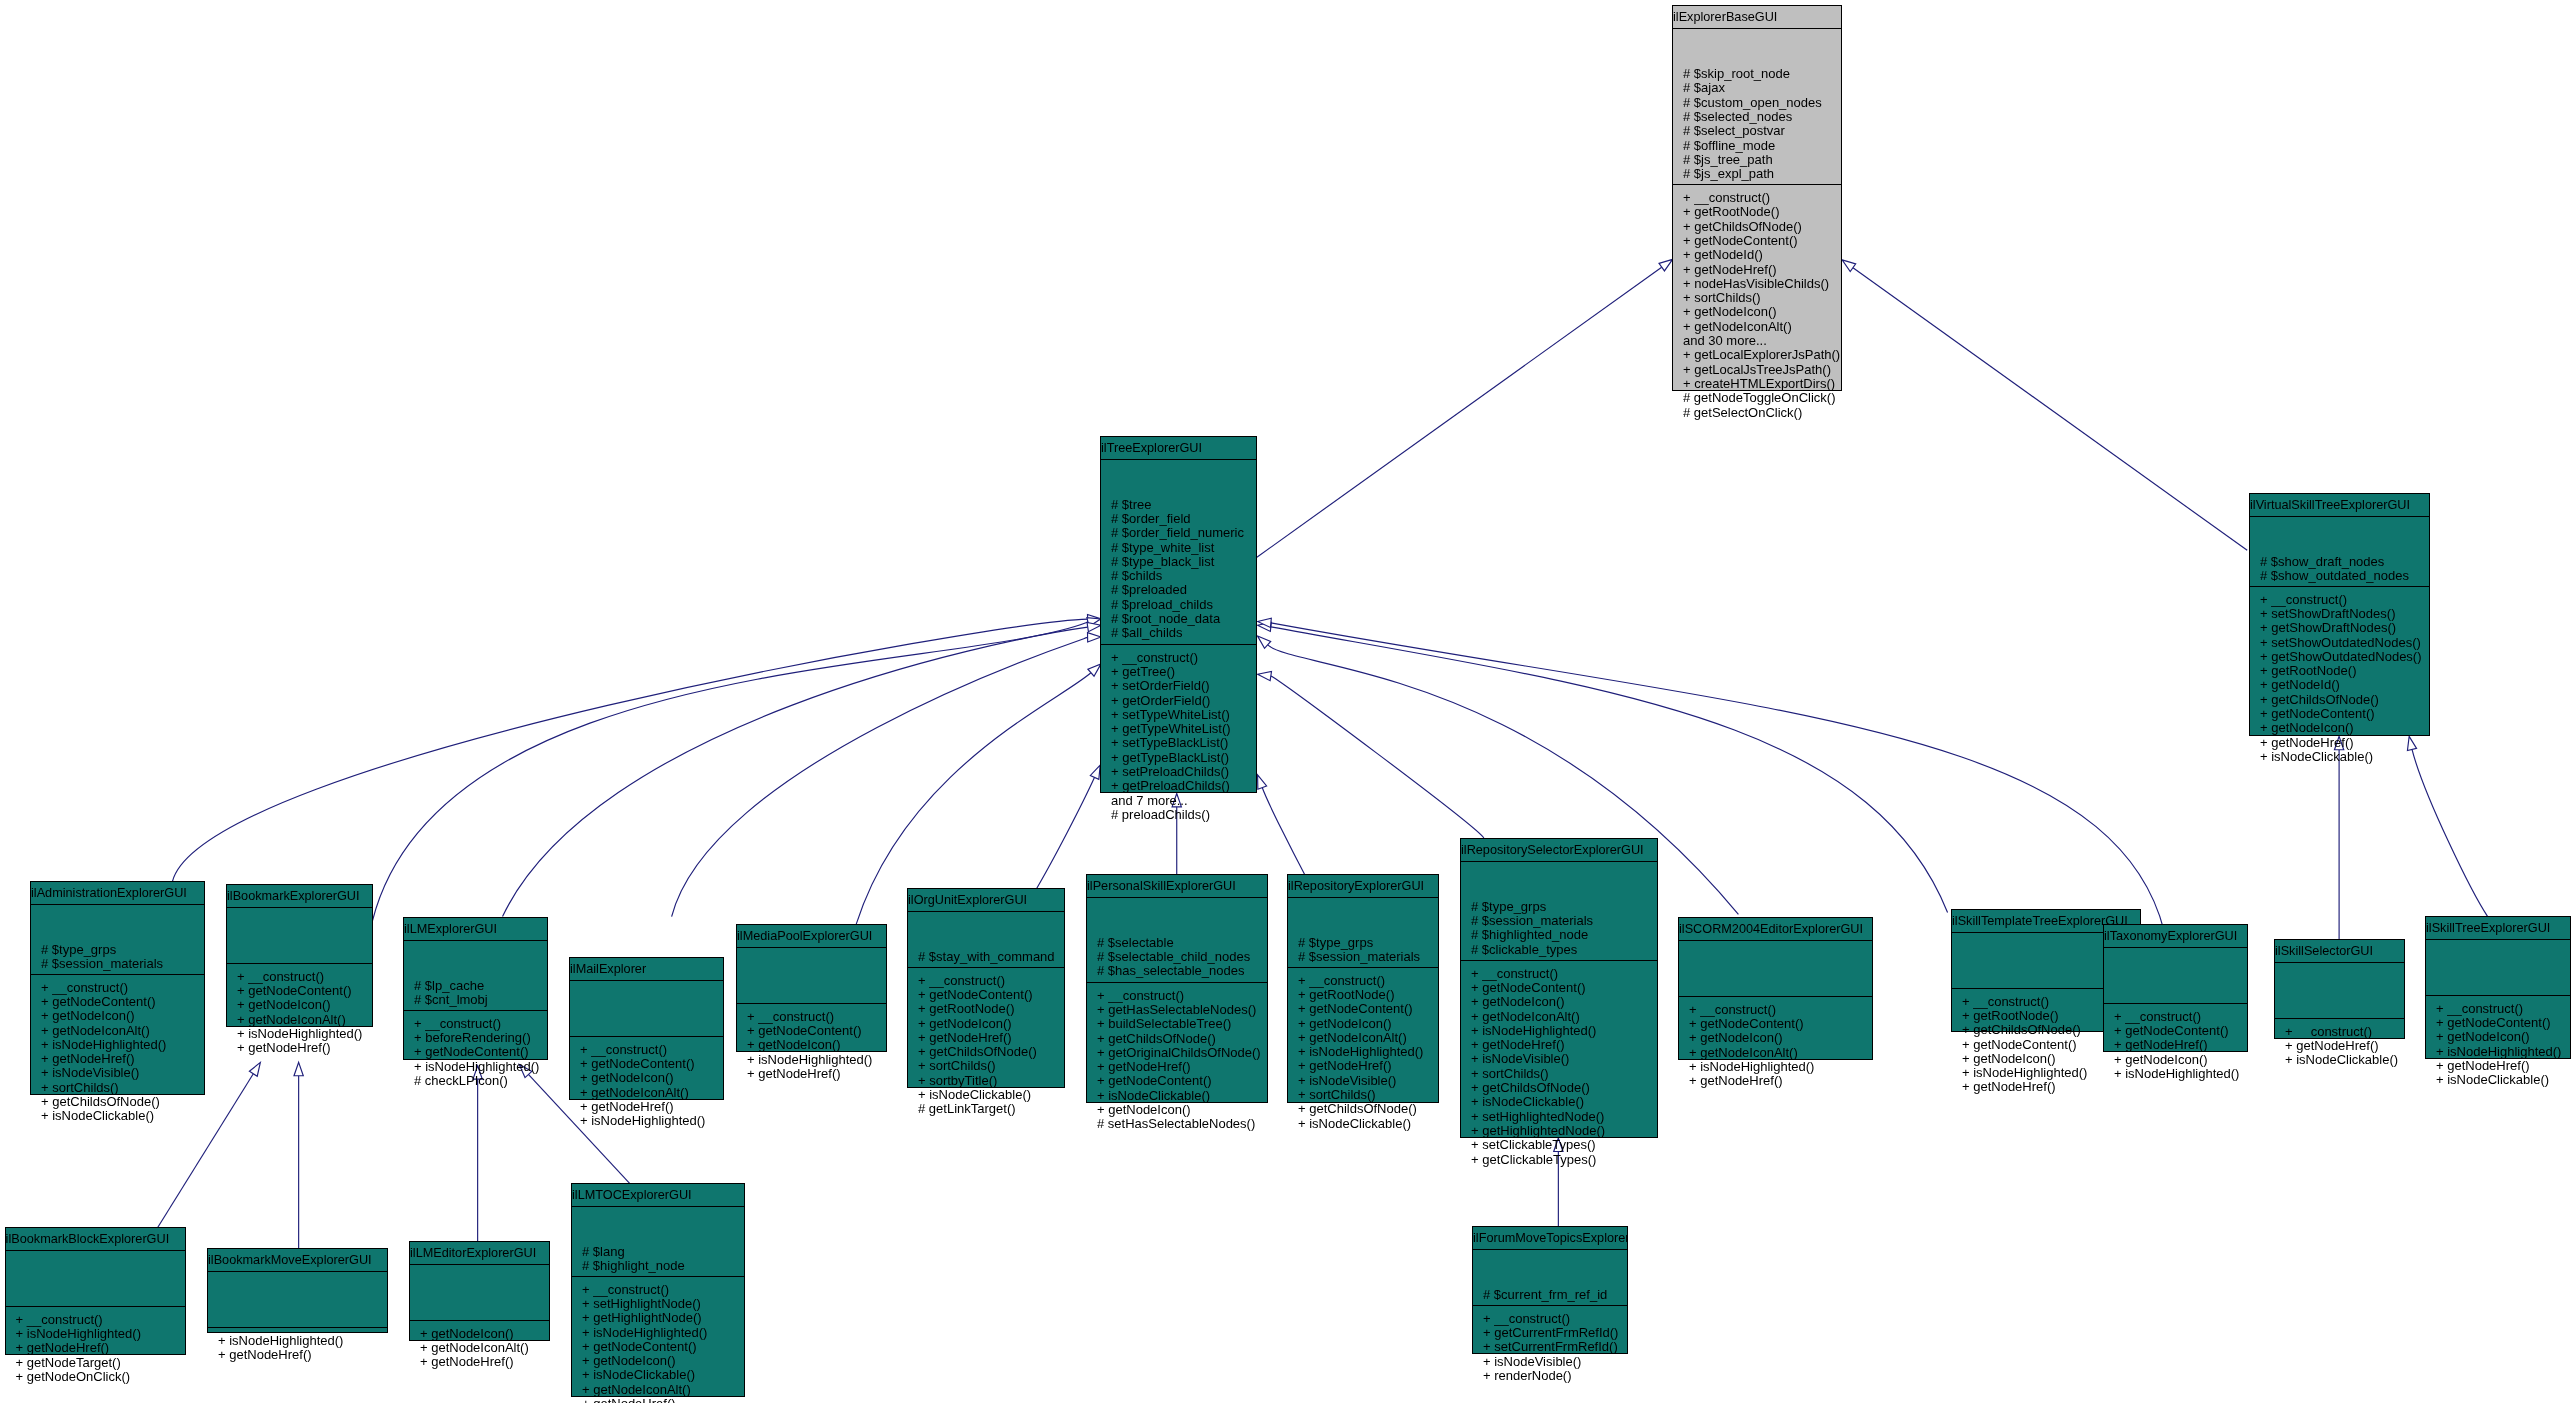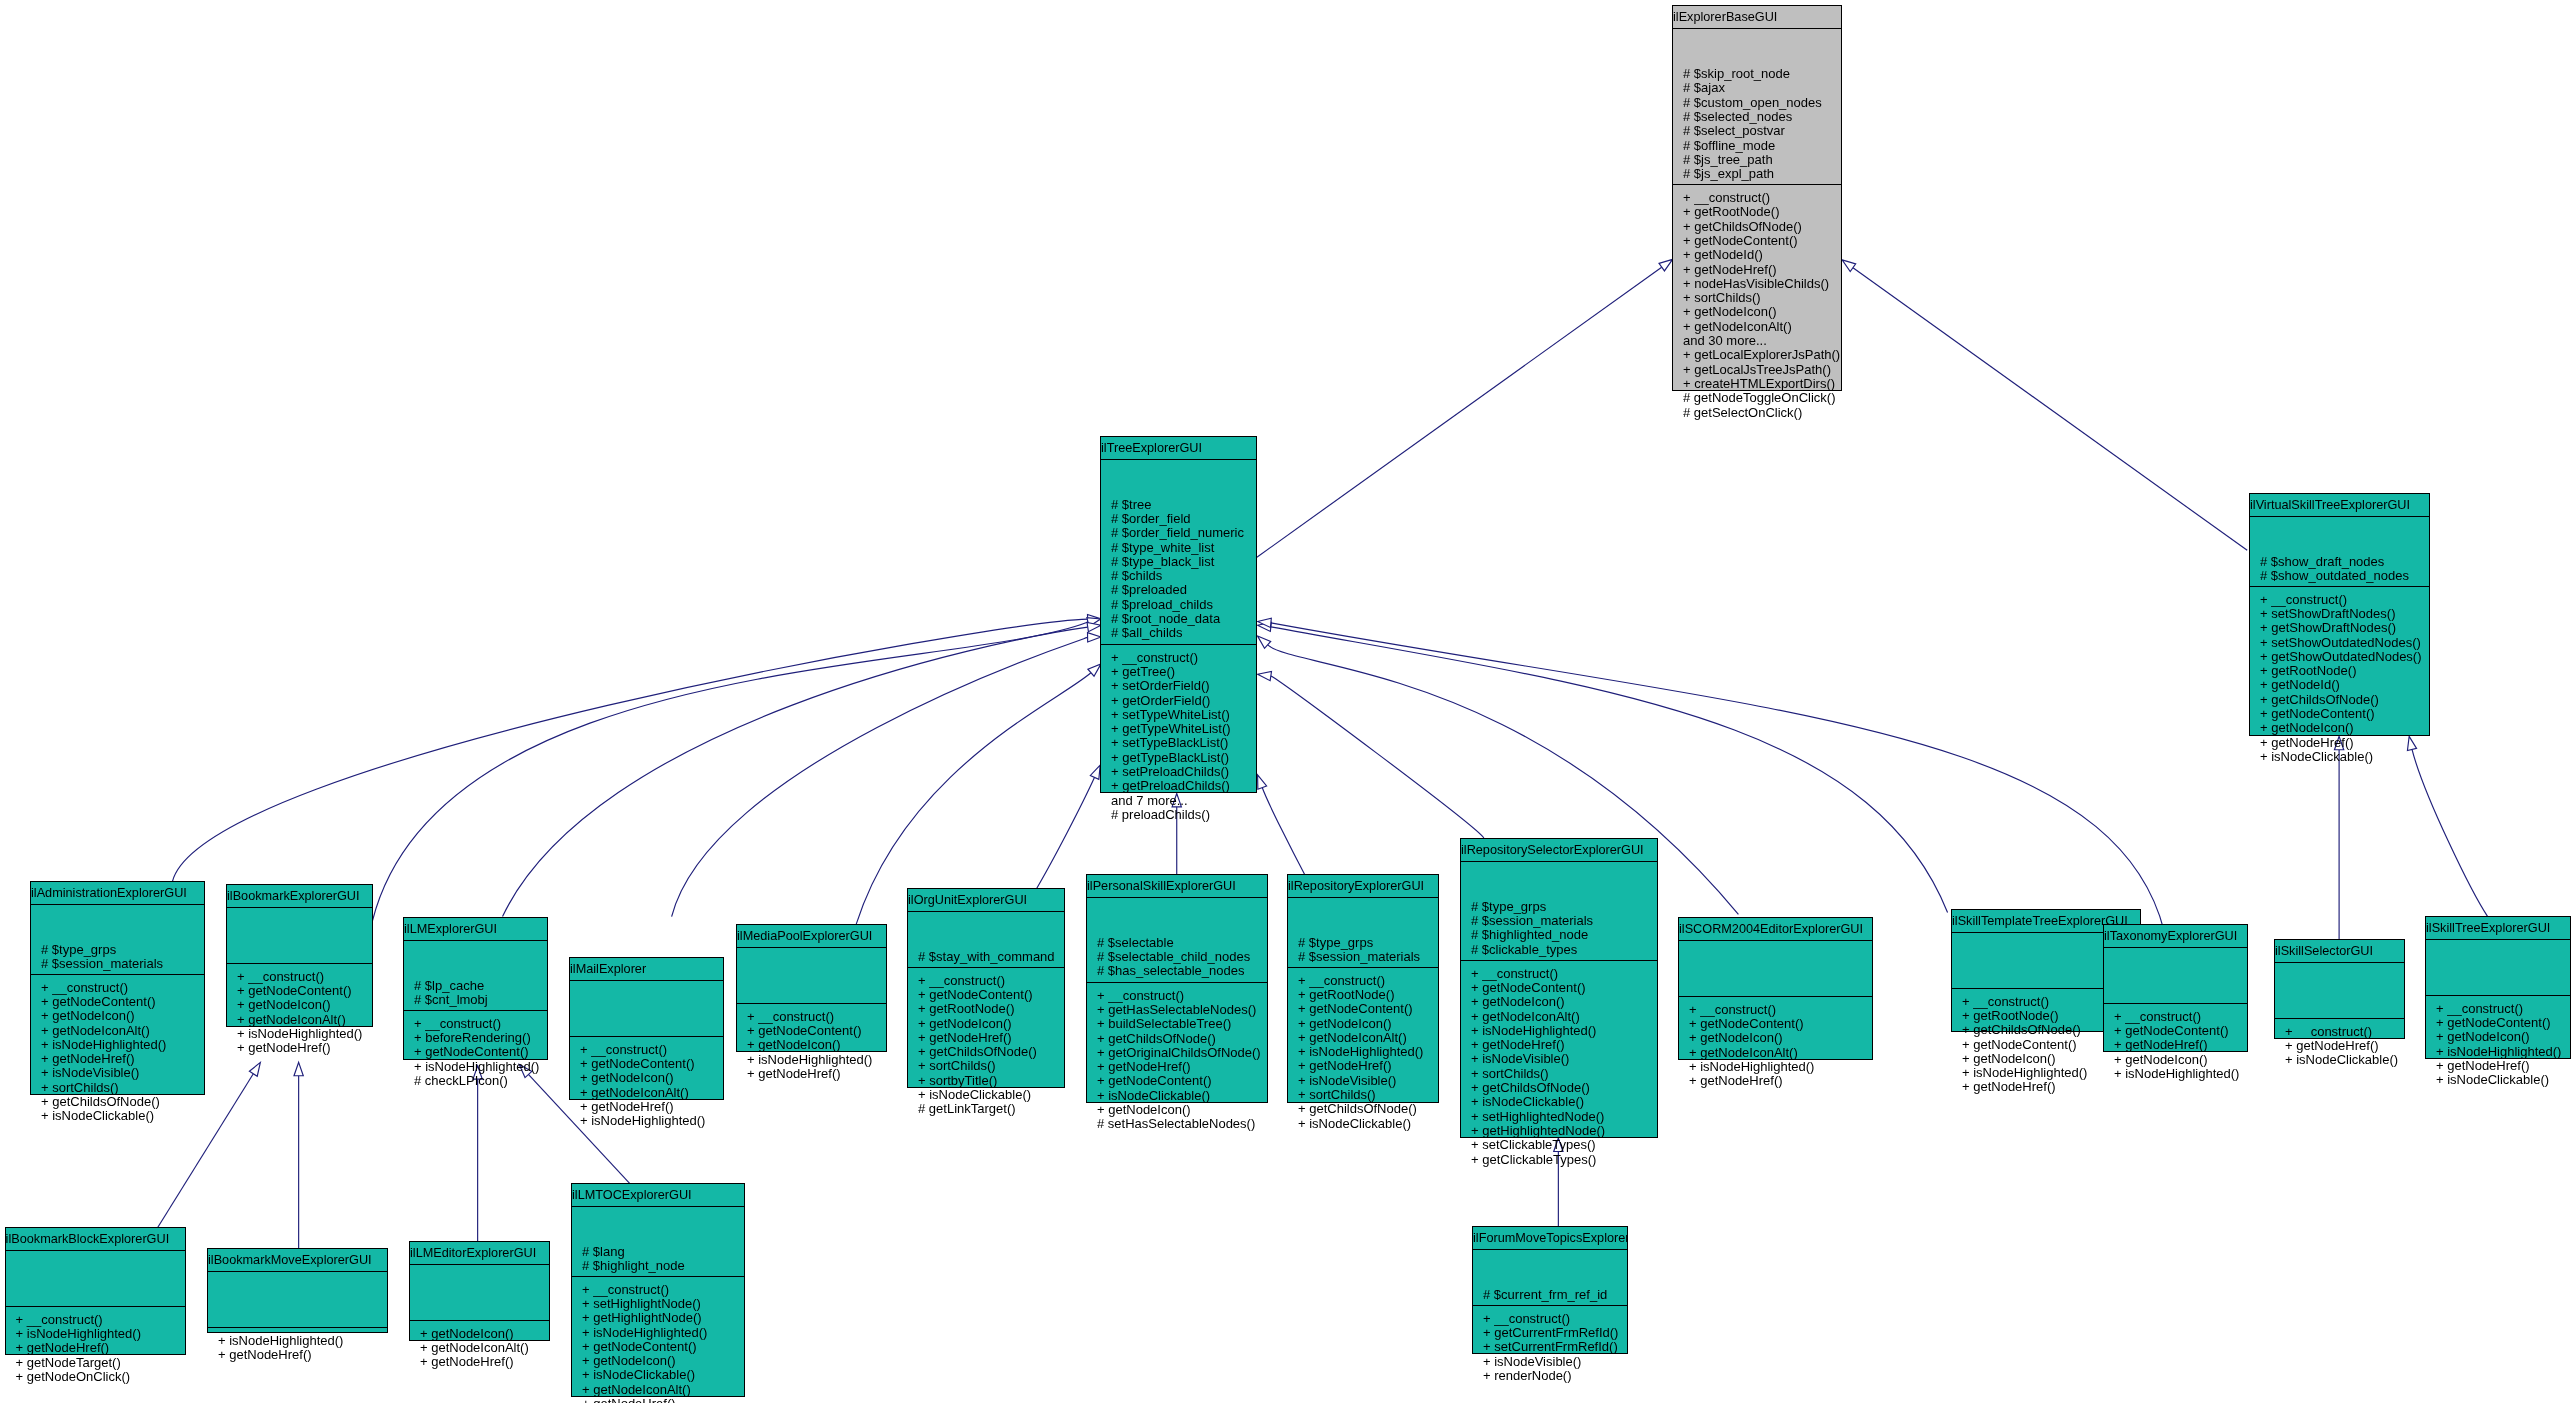--- a/index.html
+++ b/index.html
@@ -2,21 +2,21 @@
 <html style="font-size:14.3px"><head>
 <meta charset="utf-8">
 <title>ilExplorerBaseGUI Class Reference - Inheritance diagram</title>
 <style>
   html,body{margin:0;padding:0;background:#ffffff;}
   #canvas{position:relative;width:2576px;height:1404px;background:#ffffff;overflow:hidden;
           font-family:"Liberation Sans",sans-serif;}
   #edges{position:absolute;left:0;top:0;}
   .edge-line{fill:none;stroke:#1f1f7a;stroke-width:1.3;}
   .edge-arrow{fill:#ffffff;stroke:#1f1f7a;stroke-width:1.3;}
-  .uml-class{position:absolute;box-sizing:border-box;border:1.2px solid #000000;background:#14b8a6;}
+  .uml-class{position:absolute;box-sizing:border-box;border:1.2px solid #000000;background:#0f766e;}
   .uml-class.shaded{background:#bfbfbf;}
   .uml-title{box-sizing:border-box;height:23px;line-height:23px;text-align:left;
              font-size:12.7px;color:#000000;border-bottom:1.2px solid #000000;
              white-space:nowrap;overflow:hidden;}
   .uml-sec{box-sizing:border-box;padding:5.7px 0 4.1px 10px;font-size:13px;color:#000000;overflow:hidden;}
   .uml-attrs{border-bottom:1.2px solid #000000;margin-top:32px;}
   .uml-row{height:14.3px;line-height:14.3px;white-space:nowrap;}
   .uml-title,.uml-row{-webkit-font-smoothing:antialiased;transform:translateZ(0);}
 </style>
 </head>

